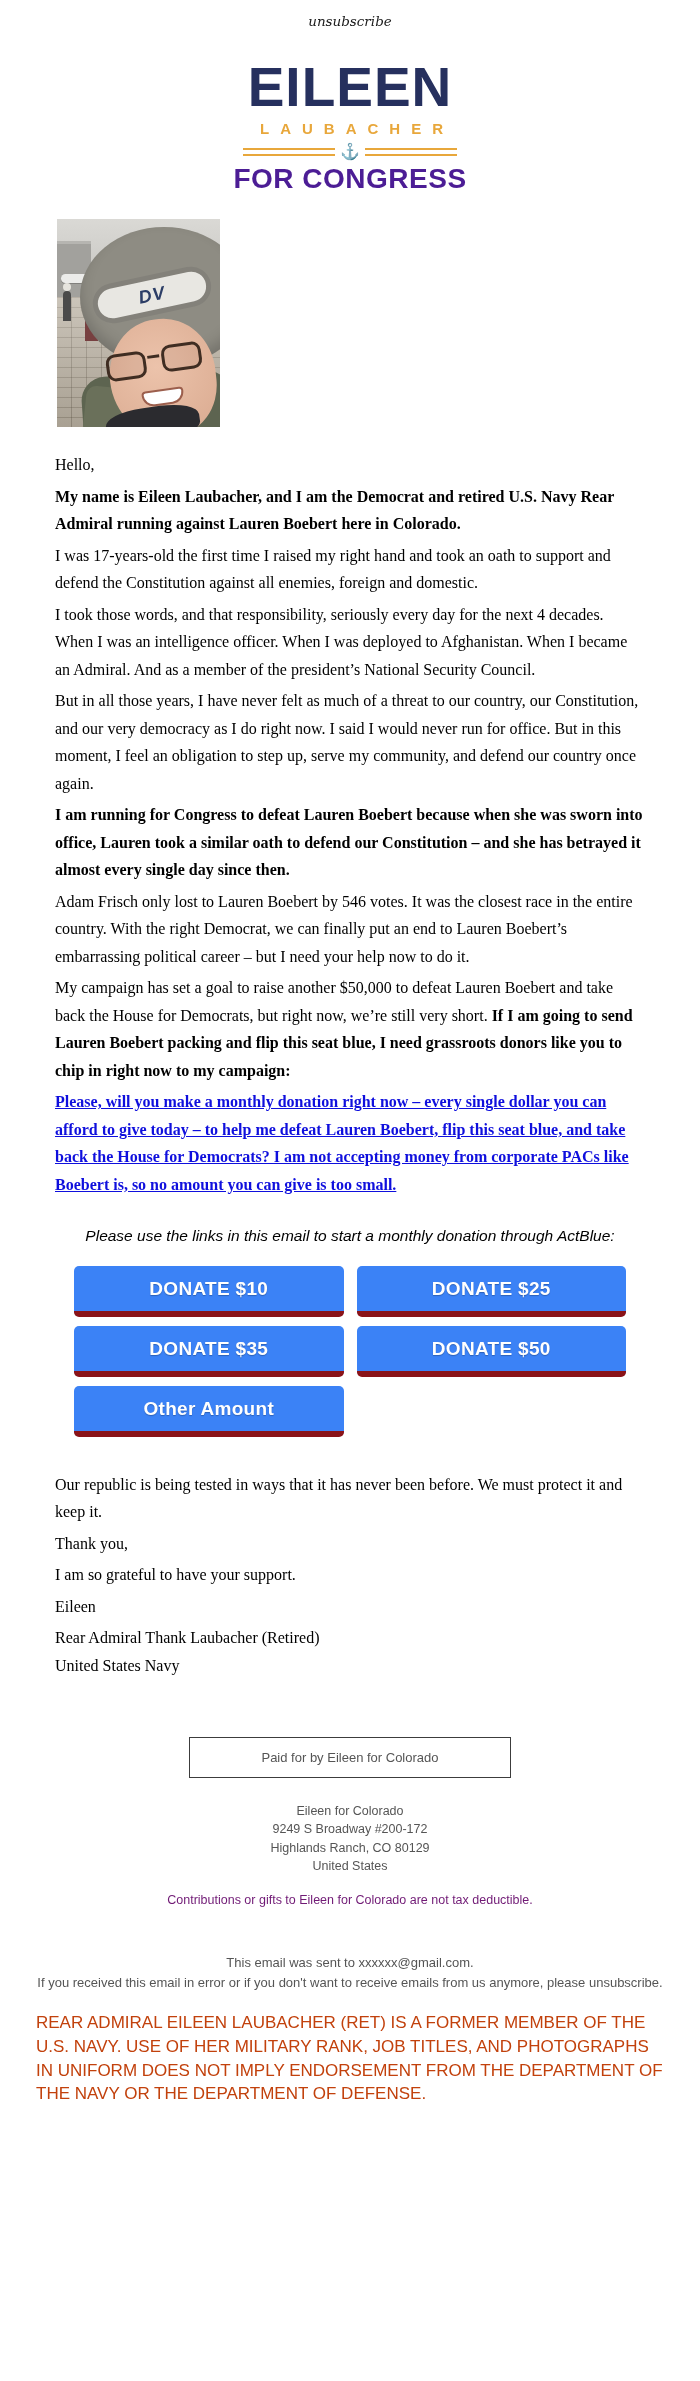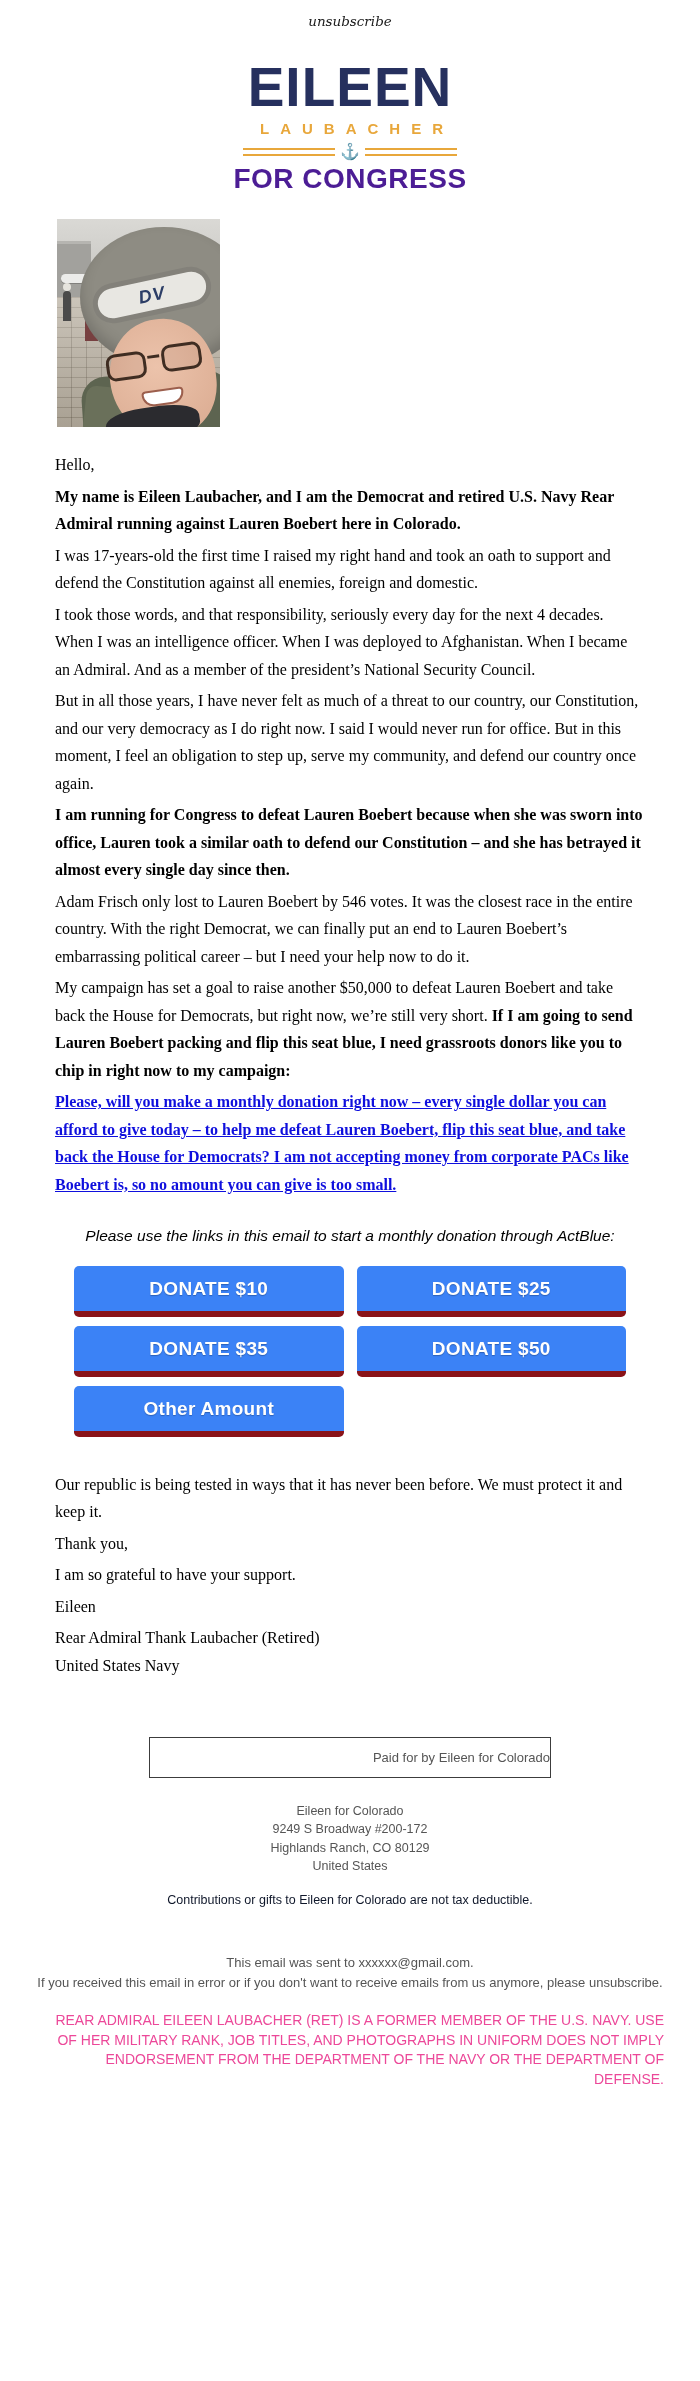--- a/index.html
+++ b/index.html
@@ -95,30 +95,30 @@
     background:#3b82f6; border-bottom:6px solid #8a1318; border-radius:5px;
     color:#ffffff; font-weight:bold; font-size:19px; text-align:center;
     padding:12px 0 11px; letter-spacing:0.3px; cursor:pointer;
     text-shadow:0 1px 1px rgba(0,0,0,.25);
   }
 
   .sig-block { line-height:1.72; }
 
   
   .paid-box {
-    width:402px; margin:58px auto 0; border:1px solid #3c3c3c;
-    padding:12px 0; text-align:right; color:#555; font-size:13px;
+    width:322px; margin:58px auto 0; border:1px solid #3c3c3c;
+    padding:12px 20px; text-align:center; color:#555; font-size:13px;
   }
   .addr { margin-top:24px; text-align:center; color:#555; font-size:12.5px; line-height:1.45; }
-  .tax-note { margin-top:18px; text-align:center; color:#0f172a; font-size:12.5px; }
+  .tax-note { margin-top:18px; text-align:center; color:#701a75; font-size:12.5px; }
   .sent-block { margin-top:46px; text-align:center; color:#555; font-size:13px; line-height:1.55; padding:0 10px; }
   .sent-block .unsub-word { cursor:pointer; }
   .disclaimer {
-    margin:18px auto 0; max-width:628px; text-align:right; color:#ec4899;
-    font-size:14px; line-height:1.4; padding-bottom:46px;
+    margin:18px auto 0; max-width:628px; text-align:left; color:#c2410c;
+    font-size:17px; line-height:1.4; padding-bottom:46px;
   }
 </style>
 </head>
 <body>
 
 <div class="unsub-top">
   <span>unsubscribe</span>
 </div>
 
 <div class="logo">

